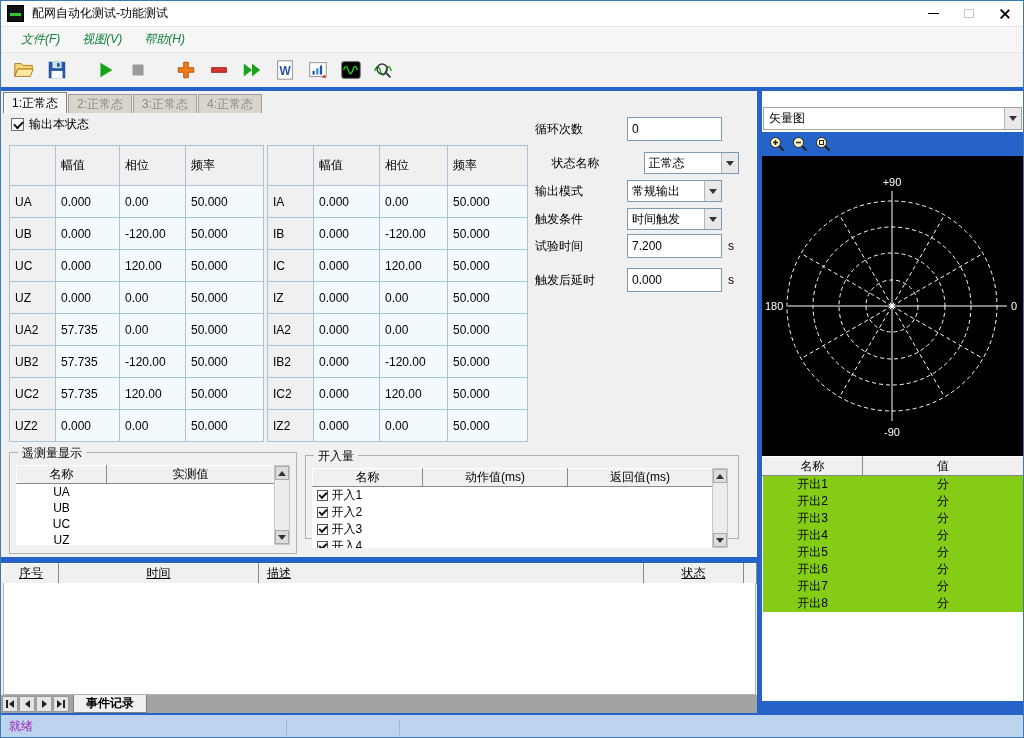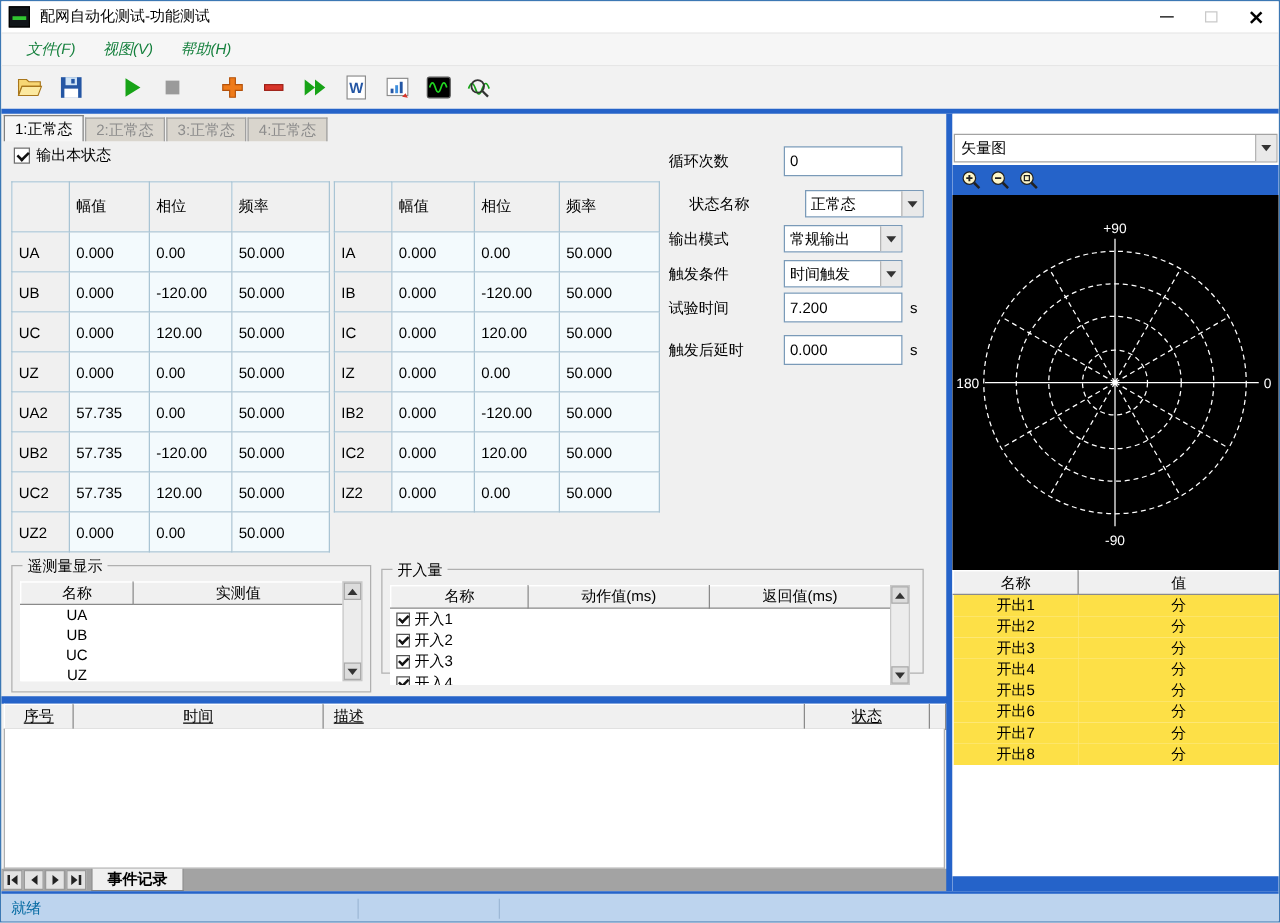--- a/index.html
+++ b/index.html
@@ -86,25 +86,25 @@
 
   
   .right-panel { position:absolute; left:761px; top:90px; width:261px; height:622px; background:#fff; }
   .combo { position:absolute; left:1px; top:16px; width:259px; height:23px; background:#fff; border:1px solid #a3a3a3; display:flex; align-items:center; }
   .combo .sel-val { flex:1; padding-left:5px; }
   .zoom-strip { position:absolute; left:0; top:41px; width:261px; height:24px; background:#2563c9; display:flex; align-items:center; gap:5px; padding-left:6px; }
   .zoom-btn { width:18px; height:18px; display:flex; align-items:center; justify-content:center; }
   .chart-area { position:absolute; left:0; top:65px; width:261px; height:300px; background:#000; }
   .out-table { position:absolute; left:0; top:365px; border-collapse:collapse; table-layout:fixed; }
   .out-table th { height:19px; background:#f0f0f0; border:1px solid; border-color:#ffffff #8a8a8a #8a8a8a #ffffff; font-weight:normal; font-size:12px; }
-  .out-table td { height:17px; text-align:center; font-size:12px; background:#fde047; }
+  .out-table td { height:17px; text-align:center; font-size:12px; background:#84cc16; }
 
   
   .statusbar { position:absolute; left:0; top:712px; width:1022px; height:25px; background:#bdd4ee; border-top:2px solid #2563c9; display:flex; align-items:center; }
-  .status-text { margin-left:8px; color:#0369a1; }
+  .status-text { margin-left:8px; color:#a21caf; }
   .status-sep { position:absolute; top:4px; width:1px; height:16px; background:#9db8d6; }
 </style>
 </head>
 <body>
 
 <div class="window">
 
   <div class="titlebar">
     <span class="app-icon"></span>
     <span class="title-text">配网自动化测试-功能测试</span>
@@ -306,20 +306,26 @@
           <td class="val">50.000</td>
         </tr>
     <tr>
           <td class="rowname">IC</td>
           <td class="val">0.000</td>
           <td class="val">120.00</td>
           <td class="val">50.000</td>
         </tr>
     <tr>
           <td class="rowname">IZ</td>
+          <td class="val">0.000</td>
+          <td class="val">0.00</td>
+          <td class="val">50.000</td>
+        </tr>
+    <tr>
+          <td class="rowname">IA2</td>
           <td class="val">0.000</td>
           <td class="val">0.00</td>
           <td class="val">50.000</td>
         </tr>
     <tr>
           <td class="rowname">IB2</td>
           <td class="val">0.000</td>
           <td class="val">-120.00</td>
           <td class="val">50.000</td>
         </tr>

